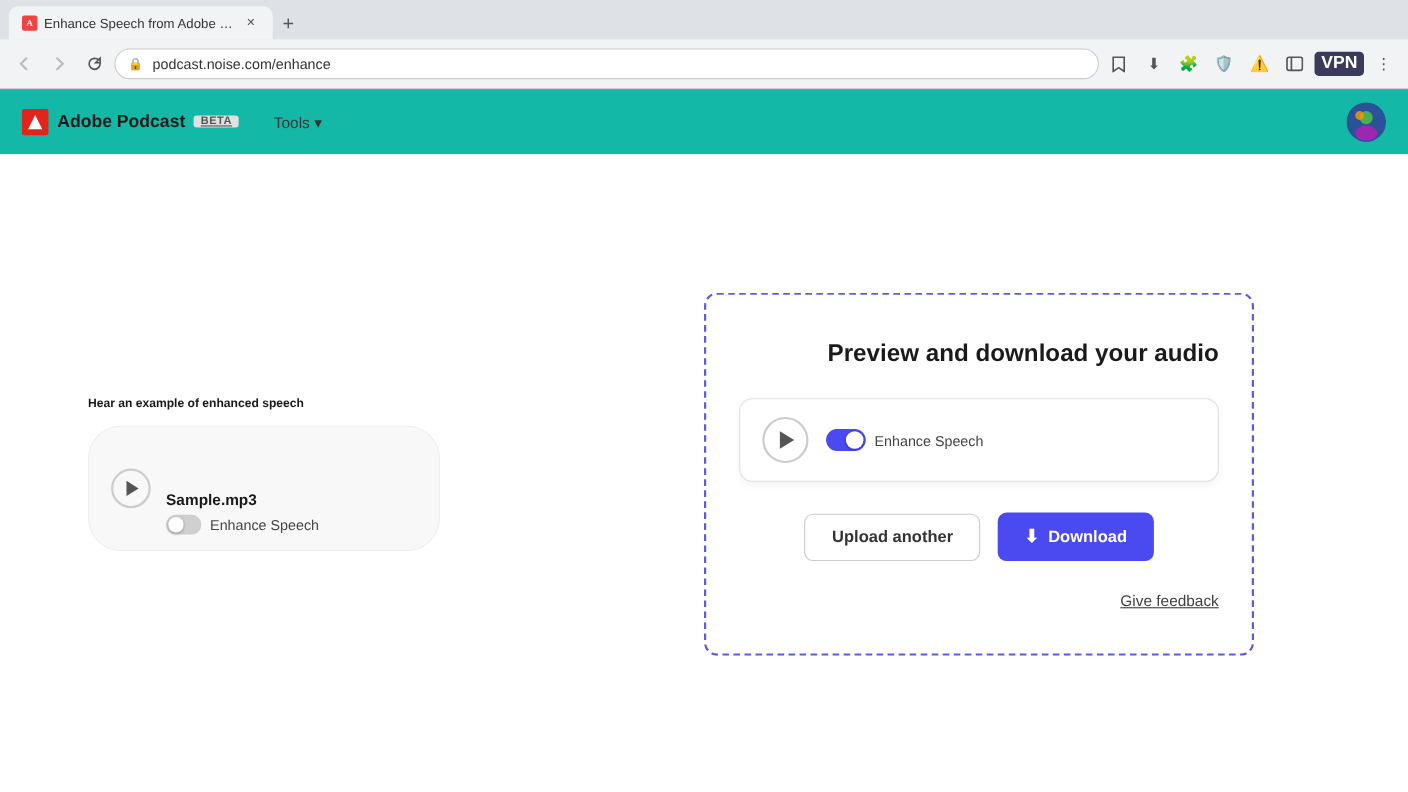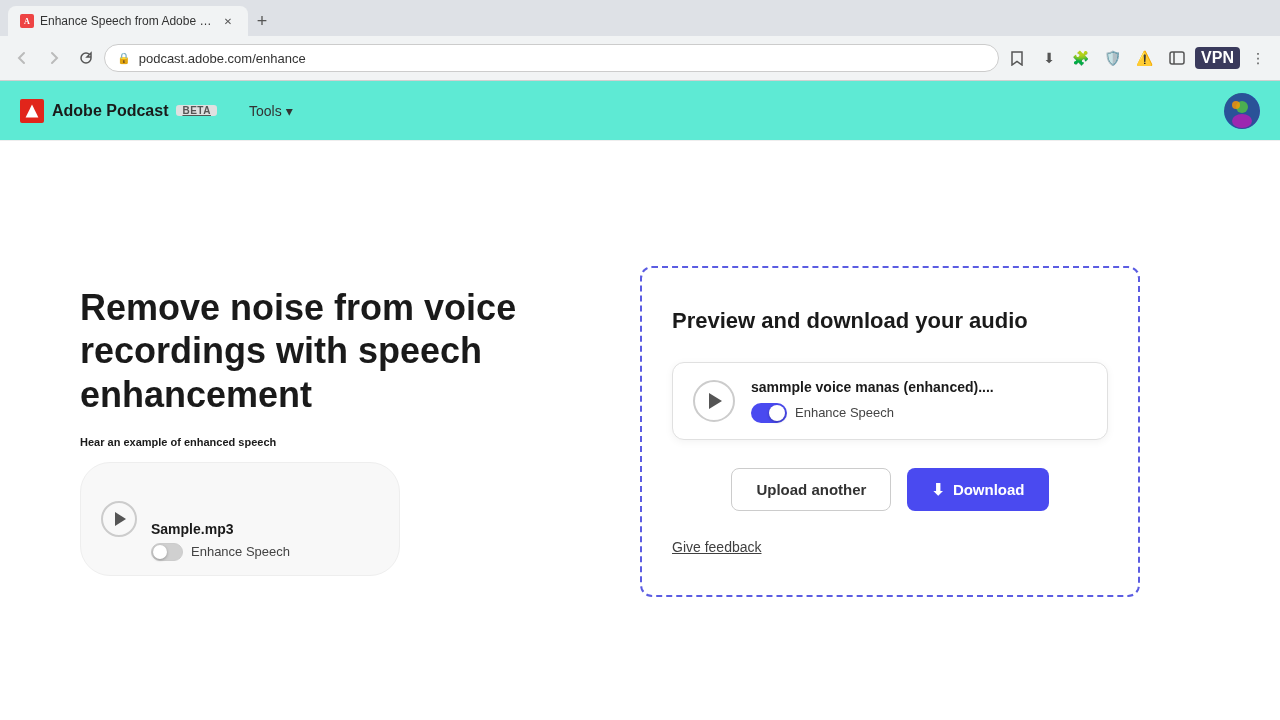--- a/index.html
+++ b/index.html
@@ -143,21 +143,21 @@
       font-weight: bold;
     }
 
     
     .page-header {
       display: flex;
       align-items: center;
       padding: 0 20px;
       height: 60px;
       border-bottom: 1px solid #eee;
-      background: #5eead4;
+      background: #14b8a6;
     }
     .logo-area {
       display: flex;
       align-items: center;
       gap: 8px;
     }
     .adobe-logo {
       width: 24px;
       height: 24px;
       background: #e1251b;
@@ -318,21 +318,21 @@
     
     .right-section {
       flex: 0 0 500px;
     }
     .preview-card {
       border: 2.5px dashed #5b5ce2;
       border-radius: 12px;
       padding: 40px 30px;
       display: flex;
       flex-direction: column;
-      align-items: flex-start;
+      align-items: flex-end;
       gap: 28px;
     }
     .card-title {
       font-size: 22px;
       font-weight: 700;
       color: #1a1a1a;
       text-align: center;
     }
 
     
@@ -475,21 +475,21 @@
           <path d="M6 3l5 5-5 5" stroke="#bbb" stroke-width="2" fill="none" stroke-linecap="round"></path>
         </svg>
     </div>
     <div class="nav-btn">
       <svg width="16" height="16" viewBox="0 0 16 16">
           <path d="M13 8A5 5 0 1 1 8 3a5 5 0 0 1 3.5 1.5L13 3v4h-4l1.5-1.5" stroke="#555" stroke-width="1.5" fill="none" stroke-linecap="round"></path>
         </svg>
     </div>
     <div class="address-bar">
       <span class="address-bar-lock">🔒</span>
-      <span style="font-size:13px;color:#333;">podcast.adobe.com/enhance</span>
+      <span style="font-size:13px;color:#333;">podcast.noise.com/enhance</span>
     </div>
     <div class="nav-right-icons">
       <div class="nav-icon-btn">
         <svg width="14" height="16" viewBox="0 0 14 16">
             <path d="M2 2h10v13l-5-3.5L2 15V2z" stroke="#555" stroke-width="1.5" fill="none"></path>
           </svg>
       </div>
       <div class="nav-icon-btn">⬇</div>
       <div class="nav-icon-btn">🧩</div>
       <div class="nav-icon-btn">🛡️</div>
@@ -528,21 +528,20 @@
       <circle cx="18" cy="14" r="6" fill="#4CAF50"></circle>
       <ellipse cx="18" cy="28" rx="10" ry="7" fill="#9C27B0"></ellipse>
       <circle cx="12" cy="12" r="4" fill="#FF9800" opacity="0.8"></circle>
     </svg>
   </div>
 </div>
 
 <div class="main-content">
 
   <div class="left-section">
-    <h1 class="hero-title">Remove noise from voice recordings with speech enhancement</h1>
     <p class="hear-example-label">Hear an example of enhanced speech</p>
 
     <div class="sample-player">
       <button class="play-btn-small">
         <div class="play-icon"></div>
       </button>
       <div class="sample-info">
         <span class="sample-filename">Sample.mp3</span>
         <div class="enhance-toggle-row">
           <div class="toggle-off"></div>
@@ -554,21 +553,20 @@
 
   <div class="right-section">
     <div class="preview-card">
       <h2 class="card-title">Preview and download your audio</h2>
 
       <div class="enhanced-player">
         <button class="play-btn-large">
           <div class="play-icon-lg"></div>
         </button>
         <div class="player-info">
-          <span class="player-filename">sammple voice manas (enhanced)....</span>
           <div class="enhance-toggle-row-on">
             <div class="toggle-on"></div>
             <span class="enhance-label-on">Enhance Speech</span>
           </div>
         </div>
       </div>
 
       <div class="card-buttons">
         <button class="upload-another-btn">Upload another</button>
         <button class="download-btn">

